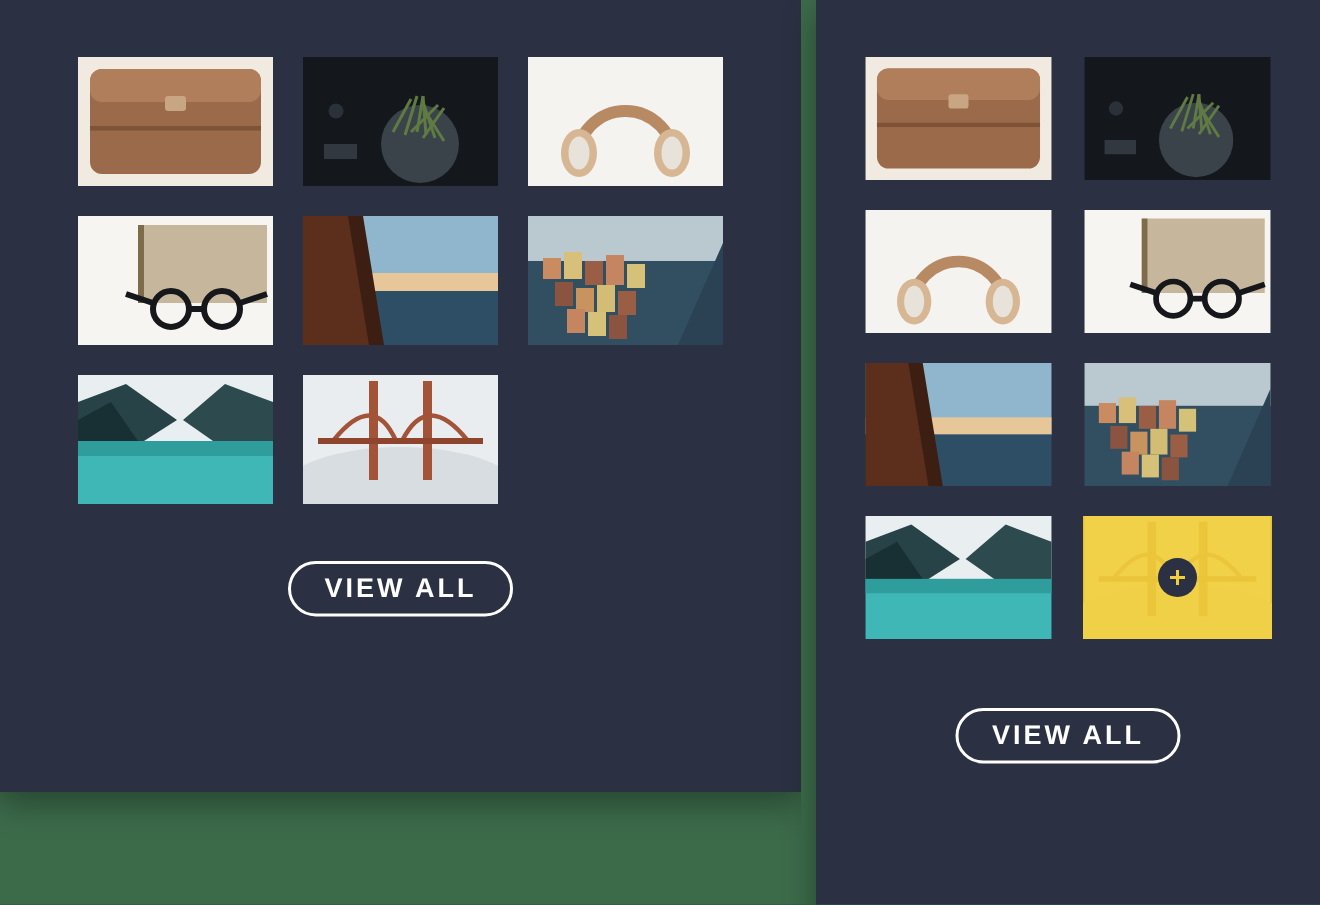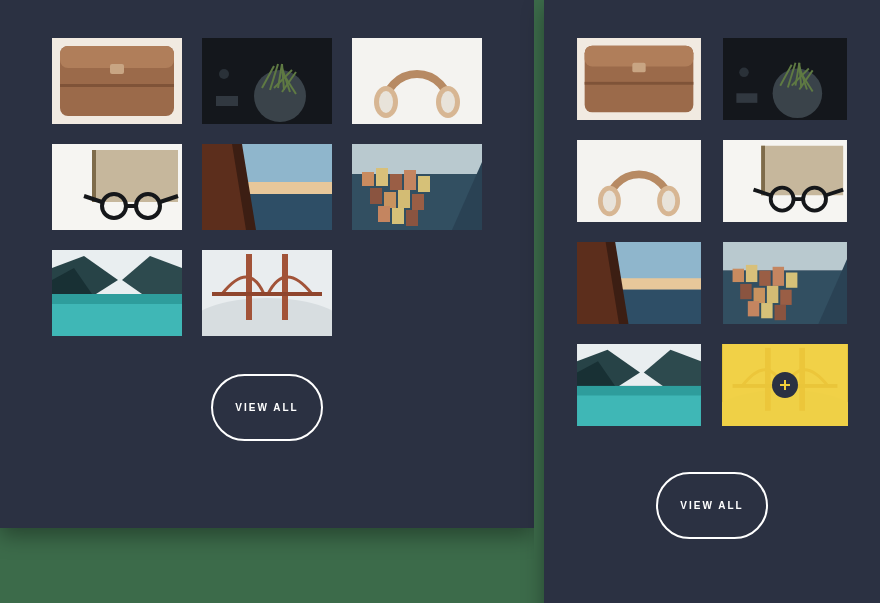--- a/index.html
+++ b/index.html
@@ -14,21 +14,21 @@
   .grid-3 .tile{width:130px;height:86px}
   .grid-2 .tile{width:126px;height:82px}
   .tile svg{width:100%;height:100%;display:block}
   .spacer{visibility:hidden}
   .overlay{position:relative}
   .overlay .fade{position:absolute;inset:0;background:#f1cf3a;opacity:.93}
   .plus{position:absolute;left:50%;top:50%;width:26px;height:26px;margin:-13px 0 0 -13px;border-radius:50%;background:#2b3142;display:flex;align-items:center;justify-content:center}
   .plus svg{width:12px;height:12px;display:block}
 
   .btn-row{display:flex;justify-content:center}
-  .view-all{border:2px solid #fff;color:#fff;background:transparent;border-radius:999px;padding:26px 22px;font-weight:800;letter-spacing:2px;font-size:10px;cursor:pointer}
+  .view-all{border:2px solid #fff;color:#fff;background:transparent;border-radius:999px;padding:6px 22px;font-weight:800;letter-spacing:2px;font-size:18px;cursor:pointer}
   .btn-left{margin-top:28px}
   .btn-right{margin-top:36px}
 
   
   .gap{position:absolute;left:534px;top:0;width:10px;height:603px;background:#3c6b4a}
 </style>
 </head>
 <body>
 
 <svg width="0" height="0" style="position:absolute">

